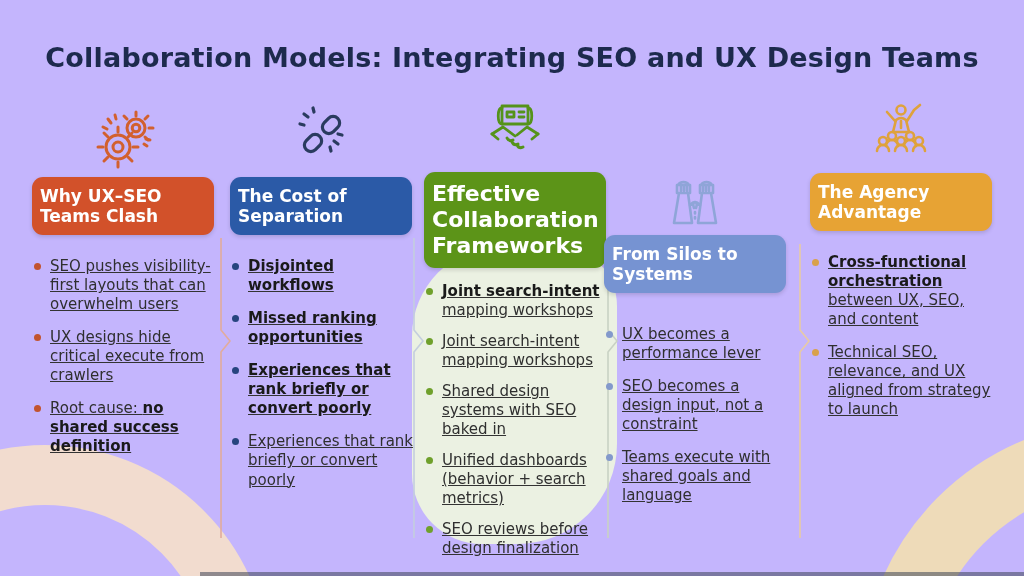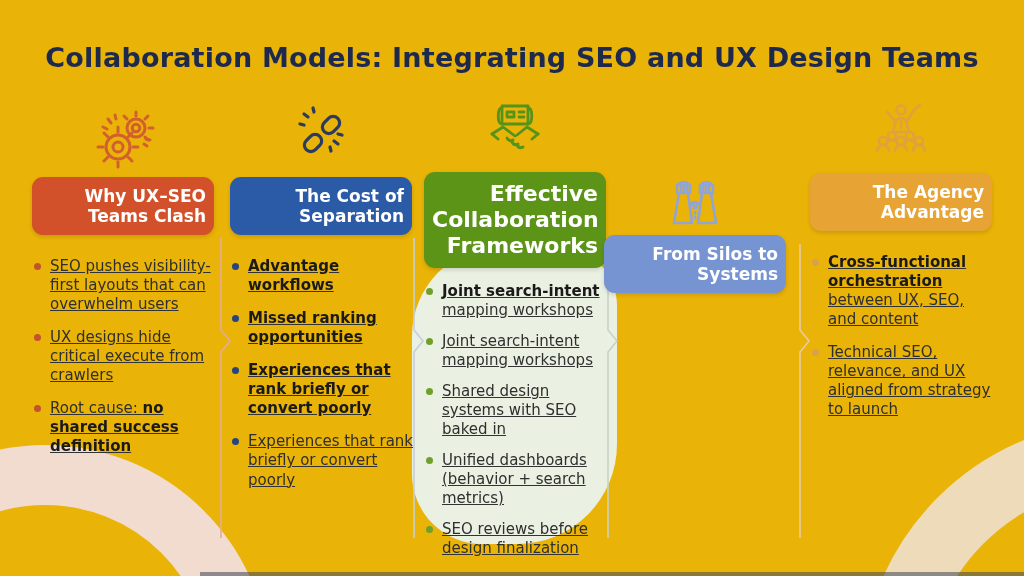--- a/index.html
+++ b/index.html
@@ -1,18 +1,18 @@
 <!DOCTYPE html>
 <html><head>
 <meta charset="utf-8">
 <style>
   html,body { margin:0; padding:0; }
   .page {
     position:relative; width:1024px; height:576px;
-    background:#eab308; overflow:hidden;
+    background:#c4b5fd; overflow:hidden;
     font-family:"DejaVu Sans","Liberation Sans",sans-serif;
     color:#333;
   }
   
   .deco { position:absolute; pointer-events:none; }
   .ring-left {
     left:-180px; top:445px; width:330px; height:330px;
     border:60px solid #F2DCCF; border-radius:50%;
   }
   .ring-right {
@@ -41,21 +41,21 @@
   #col-0 { left:28px;  top:100px; }
   #col-1 { left:226px; top:100px; }
   #col-2 { left:420px; top:95px;  }
   #col-3 { left:600px; top:158px; }
   #col-4 { left:806px; top:96px; }
   .icon { height:75px; display:flex; align-items:center; justify-content:center; color:var(--icon); }
   .icon svg { width:70px; height:70px; }
   .badge {
     margin:2px 4px 0 4px; padding:9px 8px; border-radius:11px;
     background:var(--badge); color:#fff; font-weight:bold;
-    font-size:17px; line-height:1.18; text-align:right;
+    font-size:17px; line-height:1.18; text-align:left;
     box-shadow:0 2px 4px rgba(0,0,0,.14);
   }
   #col-2 .badge { font-size:22px; }
   .bullets { list-style:none; margin:22px 0 0 0; padding:0 0 0 2px;text-decoration:underline; }
   #col-2 .bullets { margin-top:14px; }
   #col-3 .bullets { margin-top:32px; }
   .bullets li {
     position:relative; padding-left:20px; margin-bottom:14px;
     font-size:15px; line-height:1.27; color:#2F2F2F;
   }
@@ -112,21 +112,21 @@
         <rect x="35.5" y="15.5" width="19" height="13" rx="6.5" transform="rotate(-45 45 22)"></rect>
         <rect x="17.5" y="33.5" width="19" height="13" rx="6.5" transform="rotate(-45 27 40)"></rect>
         <path d="M22,14 l-4,-3 M18,22 l-4,-1 M28,9 l-1,-4"></path>
         <path d="M48,38 l4,3 M52,31 l4,1 M44,44 l1,4"></path>
       </svg>
     </div>
     <div class="badge">
       <span>The Cost of Separation</span>
     </div>
     <ul class="bullets">
-        <li><span class="b">Advantage workflows</span></li>
+        <li><span class="b">Disjointed workflows</span></li>
         <li><span class="b">Missed ranking opportunities</span></li>
         <li><span class="b">Experiences that rank briefly or convert poorly</span></li>
         <li><span>Experiences that rank briefly or convert poorly</span></li>
       </ul>
   </div>
 
   <div class="column" id="col-2" style="--badge: #5C9418; --dot: #6FA02B; --icon: #55931A;">
     <div class="icon">
       <svg viewBox="0 0 70 70" fill="none" stroke="currentColor" stroke-width="2.8" stroke-linecap="round" stroke-linejoin="round">
         <path d="M22,8 h26 v18 h-26 z"></path>
@@ -156,20 +156,25 @@
         <path d="M21,24 v6 M24,24 v6 M27,24 v6"></path>
         <path d="M38,62 L42,32 h9 L56,62 z M40,24 h13 v8 h-13 z M41,24 a6,5 0 0 1 11,0"></path>
         <path d="M43,24 v6 M46,24 v6 M49,24 v6"></path>
         <path d="M30,44 c5,-5 8,-3 6,3 M40,44 c-5,-5 -8,-3 -6,3"></path>
         <path d="M35,51 v1.5 M35,56 v1.5"></path>
       </svg>
     </div>
     <div class="badge">
       <span>From Silos to Systems</span>
     </div>
+    <ul class="bullets">
+        <li><span>UX becomes a performance lever</span></li>
+        <li><span>SEO becomes a design input, not a constraint</span></li>
+        <li><span>Teams execute with shared goals and language</span></li>
+      </ul>
   </div>
 
   <div class="column" id="col-4" style="--badge: #E7A334; --dot: #D9A14C; --icon: #DFA23C;">
     <div class="icon">
       <svg viewBox="0 0 70 70" fill="none" stroke="currentColor" stroke-width="2.6" stroke-linecap="round" stroke-linejoin="round">
         <circle cx="35" cy="11" r="4.5"></circle>
         <path d="M29,22 L21,13 M41,22 L48,11 L54,6"></path>
         <path d="M30,21 q5,-4 10,0 l3,12 h-16 z M35,22 v7"></path>
         <circle cx="17" cy="42" r="4"></circle>
           <path d="M11,52 a6,6 0 0 1 12,0"></path>

